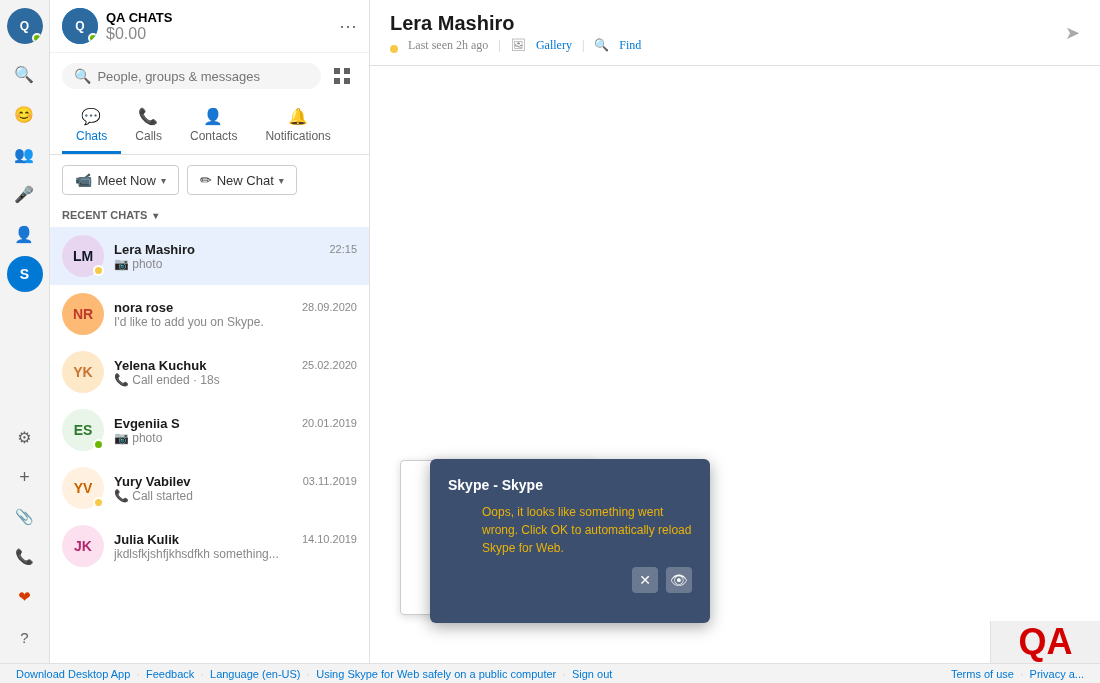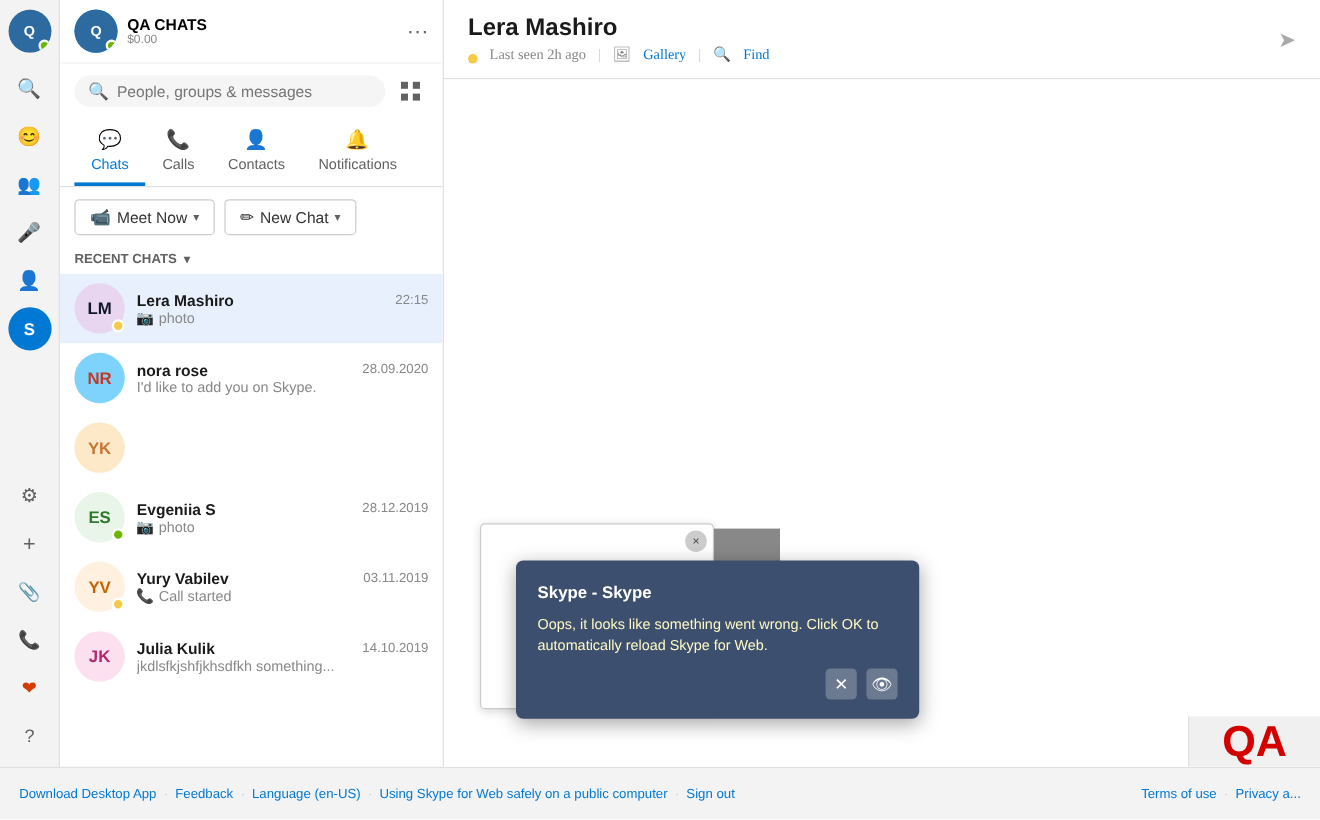--- a/index.html
+++ b/index.html
@@ -54,21 +54,21 @@
     }
     .sidebar-header .profile-info {
       display: flex; align-items: center; gap: 8px;
     }
     .sidebar-header .profile-avatar {
       width: 36px; height: 36px; border-radius: 50%; background: #0078d4;
       display: flex; align-items: center; justify-content: center;
       color: #fff; font-weight: bold; font-size: 13px; position: relative; overflow: hidden;
     }
     .sidebar-header .profile-name { font-weight: 600; font-size: 13px; }
-    .sidebar-header .profile-balance { font-size: 10px; color: #888; }
+    .sidebar-header .profile-balance { font-size: 16px; color: #888; }
     .sidebar-header .more-btn { color: #616161; cursor: pointer; font-size: 18px; }
 
     .search-bar {
       padding: 8px 12px;
       display: flex;
       align-items: center;
       gap: 6px;
     }
     .search-input-wrap {
       flex: 1;
@@ -244,69 +244,69 @@
       width: 55px; height: 155px;
       background: #888;
       display: flex; align-items: center; justify-content: center;
       color: #fff; font-size: 28px; cursor: pointer;
     }
 
     .skype-dialog {
       position: absolute;
       bottom: 0;
       left: 30px;
-      width: 336px;
+      width: 280px;
       background: #3d4f6e;
       border-radius: 6px;
-      padding: 18px 18px 16px 18px;
+      padding: 18px 18px 30px 18px;
       box-shadow: 0 4px 16px rgba(0,0,0,0.35);
       display: flex;
       flex-direction: column;
       gap: 10px;
     }
     .skype-dialog-title {
       font-size: 14px; font-weight: 600; color: #fff;
     }
     .skype-dialog-body {
-      font-size: 12px; color: #fef9c3; line-height: 1.5;
+      font-size: 12px; color: #eab308; line-height: 1.5; margin-left: 34px;
     }
     .skype-dialog-actions {
       display: flex; justify-content: flex-end; gap: 8px; align-items: center;
     }
     .dialog-close-btn {
       width: 26px; height: 26px; background: #6c7a91;
       border-radius: 4px; display: flex; align-items: center; justify-content: center;
       cursor: pointer; color: #fff; font-size: 14px;
     }
     .dialog-eye-btn {
       width: 26px; height: 26px; background: #6c7a91;
       border-radius: 4px; display: flex; align-items: center; justify-content: center;
       cursor: pointer; color: #fff; font-size: 14px;
     }
 
     
     .footer {
-      height: 44px;
+      height: 20px;
       background: #f3f3f3;
       border-top: 1px solid #e0e0e0;
       display: flex;
       align-items: center;
       padding: 0 16px;
       font-size: 11px;
       color: #616161;
       gap: 6px;
     }
     .footer a { color: #0078d4; text-decoration: none; cursor: pointer; }
     .footer .sep { color: #ccc; }
     .footer-right { margin-left: auto; display: flex; gap: 6px; }
 
     
     .av-lera { background: #e8d5f0; color: #0f172a; }
     .av-qq { background: #e0f0ff; color: #0078d4; }
-    .av-nr { background: #7dd3fc; color: #c0392b; text-align: right; }
+    .av-nr { background: #fdba74; color: #c0392b; text-align: right; }
     .av-yelena { background: #fde8c8; color: #c87533; }
     .av-ev { background: #e8f5e8; color: #2d7a2d; }
     .av-yury { background: #fff0e0; color: #c86400; }
     .av-julia { background: #fce0f0; color: #b4286e; }
   </style>
 </head>
 <body>
 
 <div class="app-container">
 
@@ -425,30 +425,37 @@
           <span class="chat-time">28.09.2020</span>
         </div>
         <div class="chat-preview">I'd like to add you on Skype.</div>
       </div>
     </div>
         <div class="chat-item">
       <div class="chat-avatar">
         <div class="avatar-inner av-yelena">YK</div>
 
       </div>
+      <div class="chat-info">
+        <div class="chat-name-row">
+          <span class="chat-name">Yelena Kuchuk</span>
+          <span class="chat-time">25.02.2020</span>
+        </div>
+        <div class="chat-preview">📞 Call ended · 18s</div>
+      </div>
     </div>
         <div class="chat-item">
       <div class="chat-avatar">
         <div class="avatar-inner av-ev">ES</div>
         <div class="status-indicator" style="background:#6bb700;"></div>
       </div>
       <div class="chat-info">
         <div class="chat-name-row">
           <span class="chat-name">Evgeniia S</span>
-          <span class="chat-time">28.12.2019</span>
+          <span class="chat-time">20.01.2019</span>
         </div>
         <div class="chat-preview">📷 photo</div>
       </div>
     </div>
         <div class="chat-item">
       <div class="chat-avatar">
         <div class="avatar-inner av-yury">YV</div>
         <div class="status-indicator" style="background:#f7c948;"></div>
       </div>
       <div class="chat-info">

